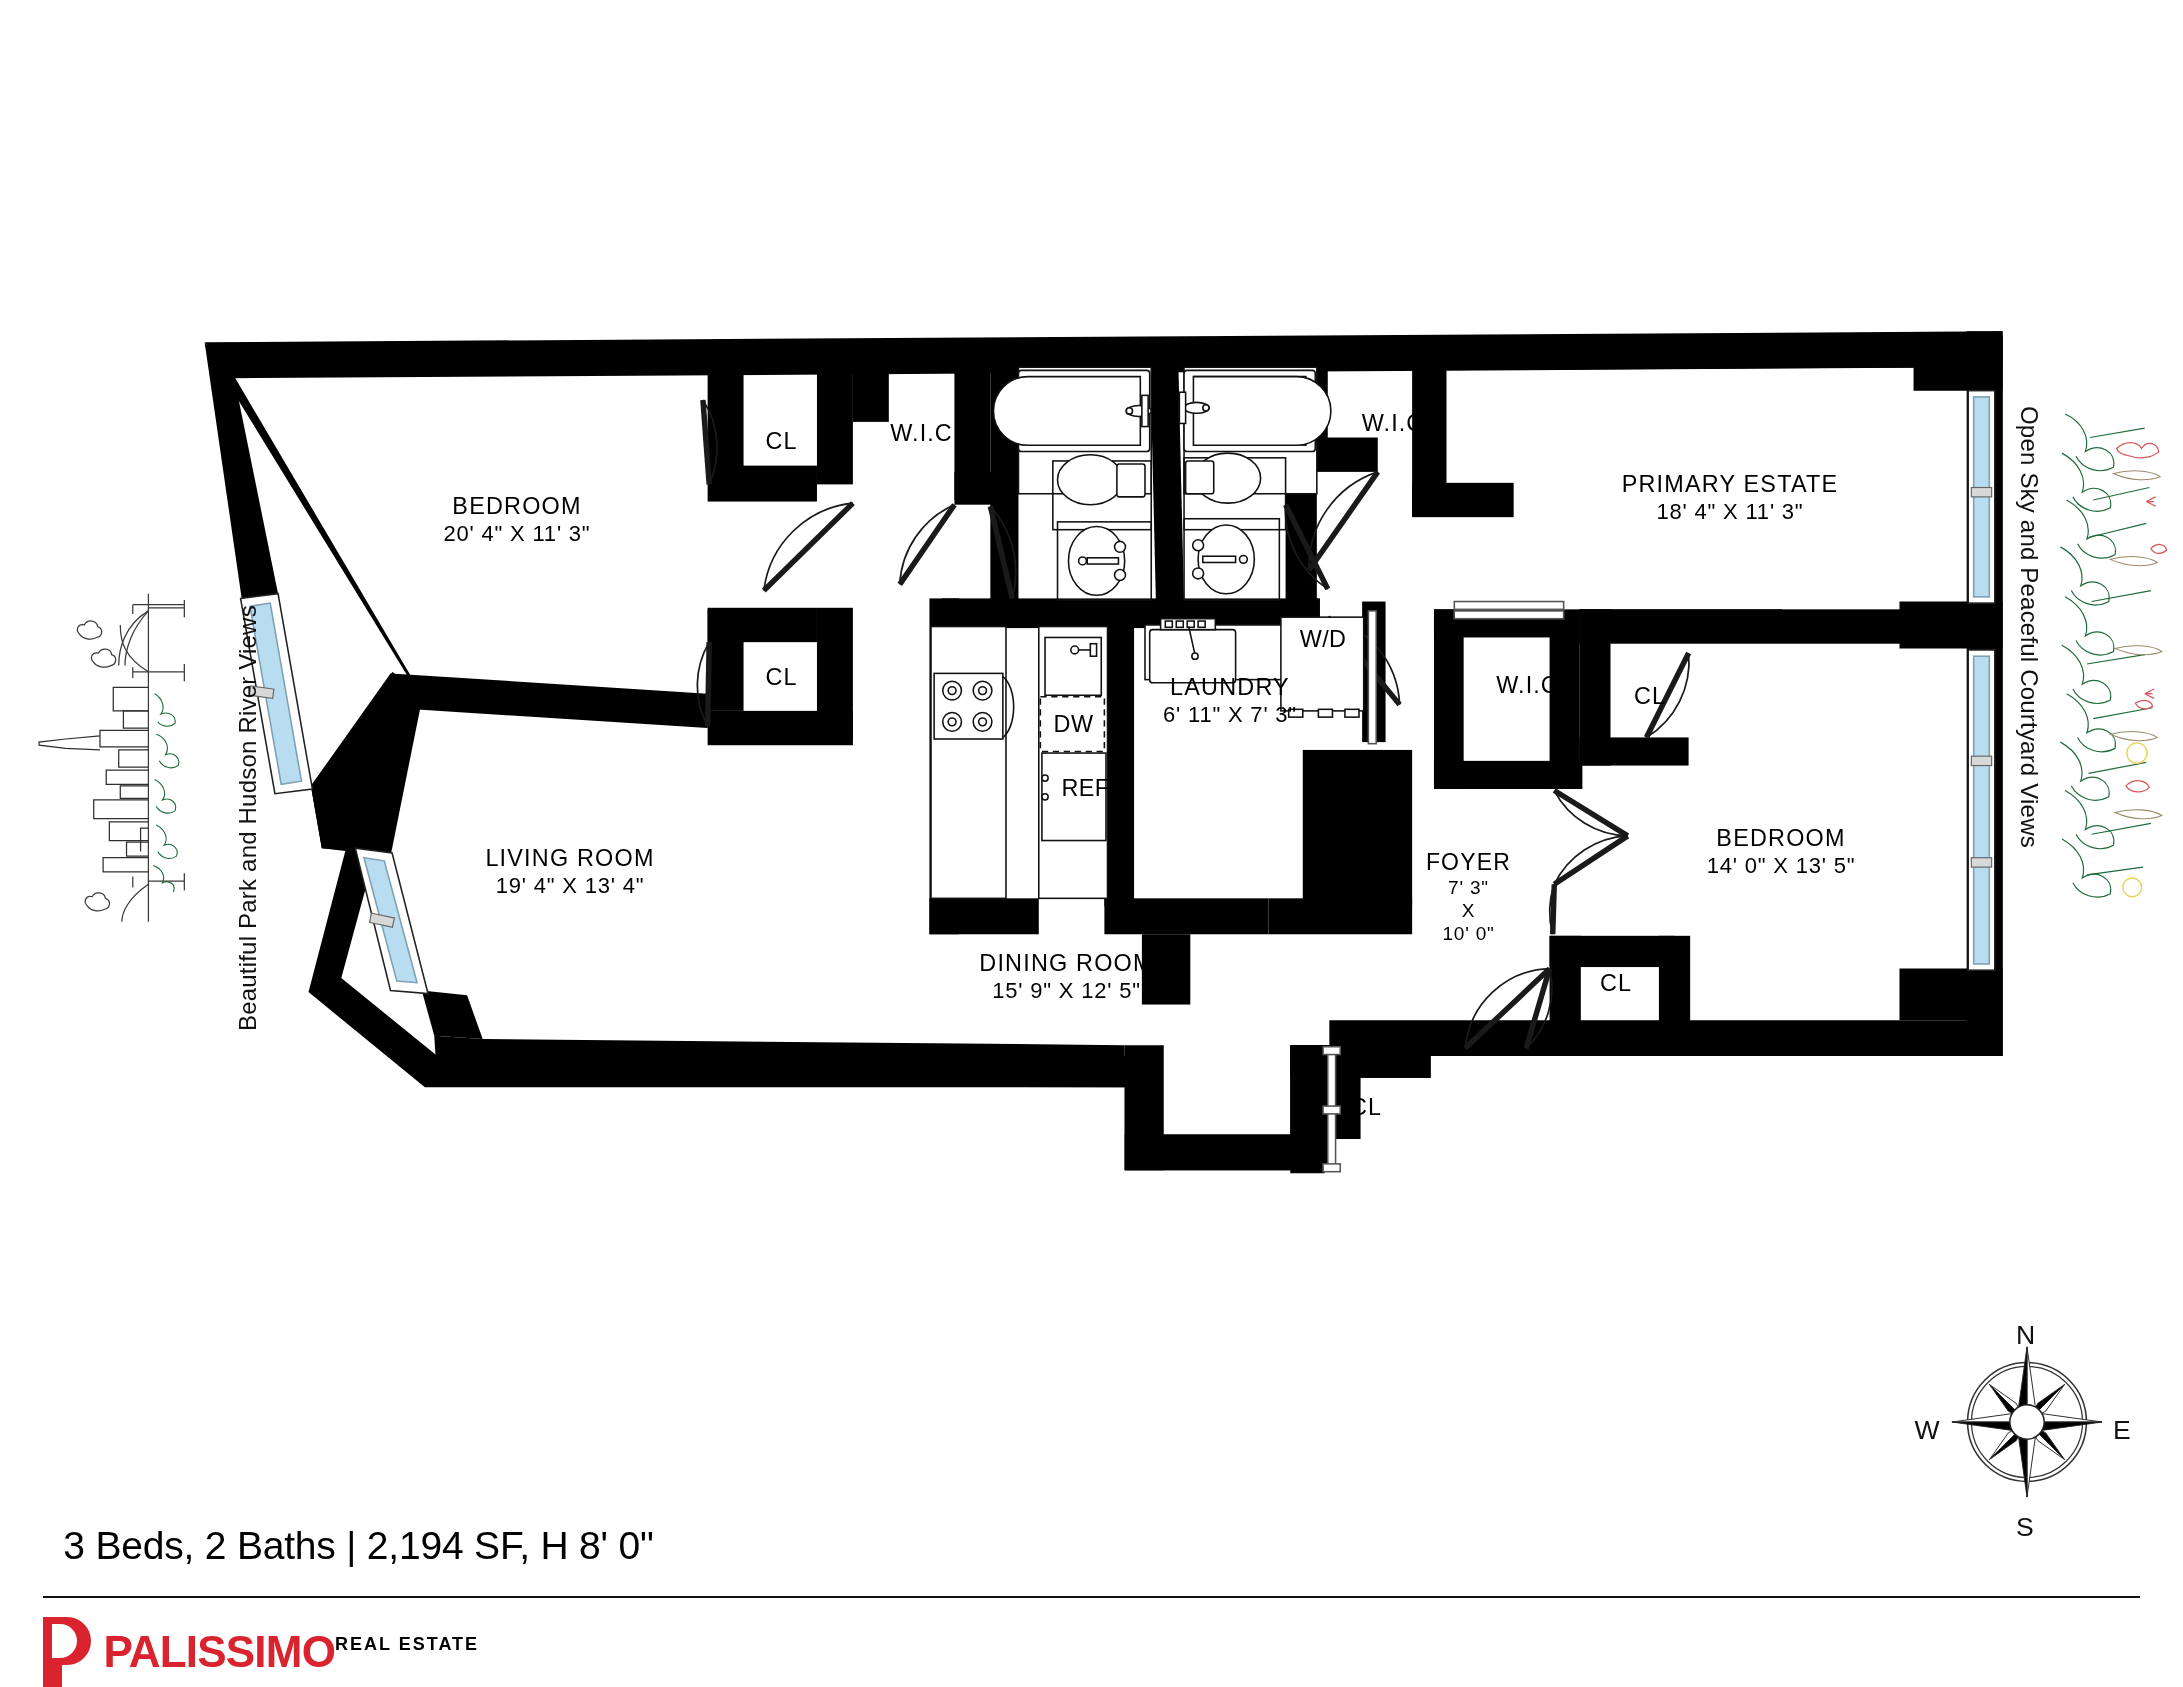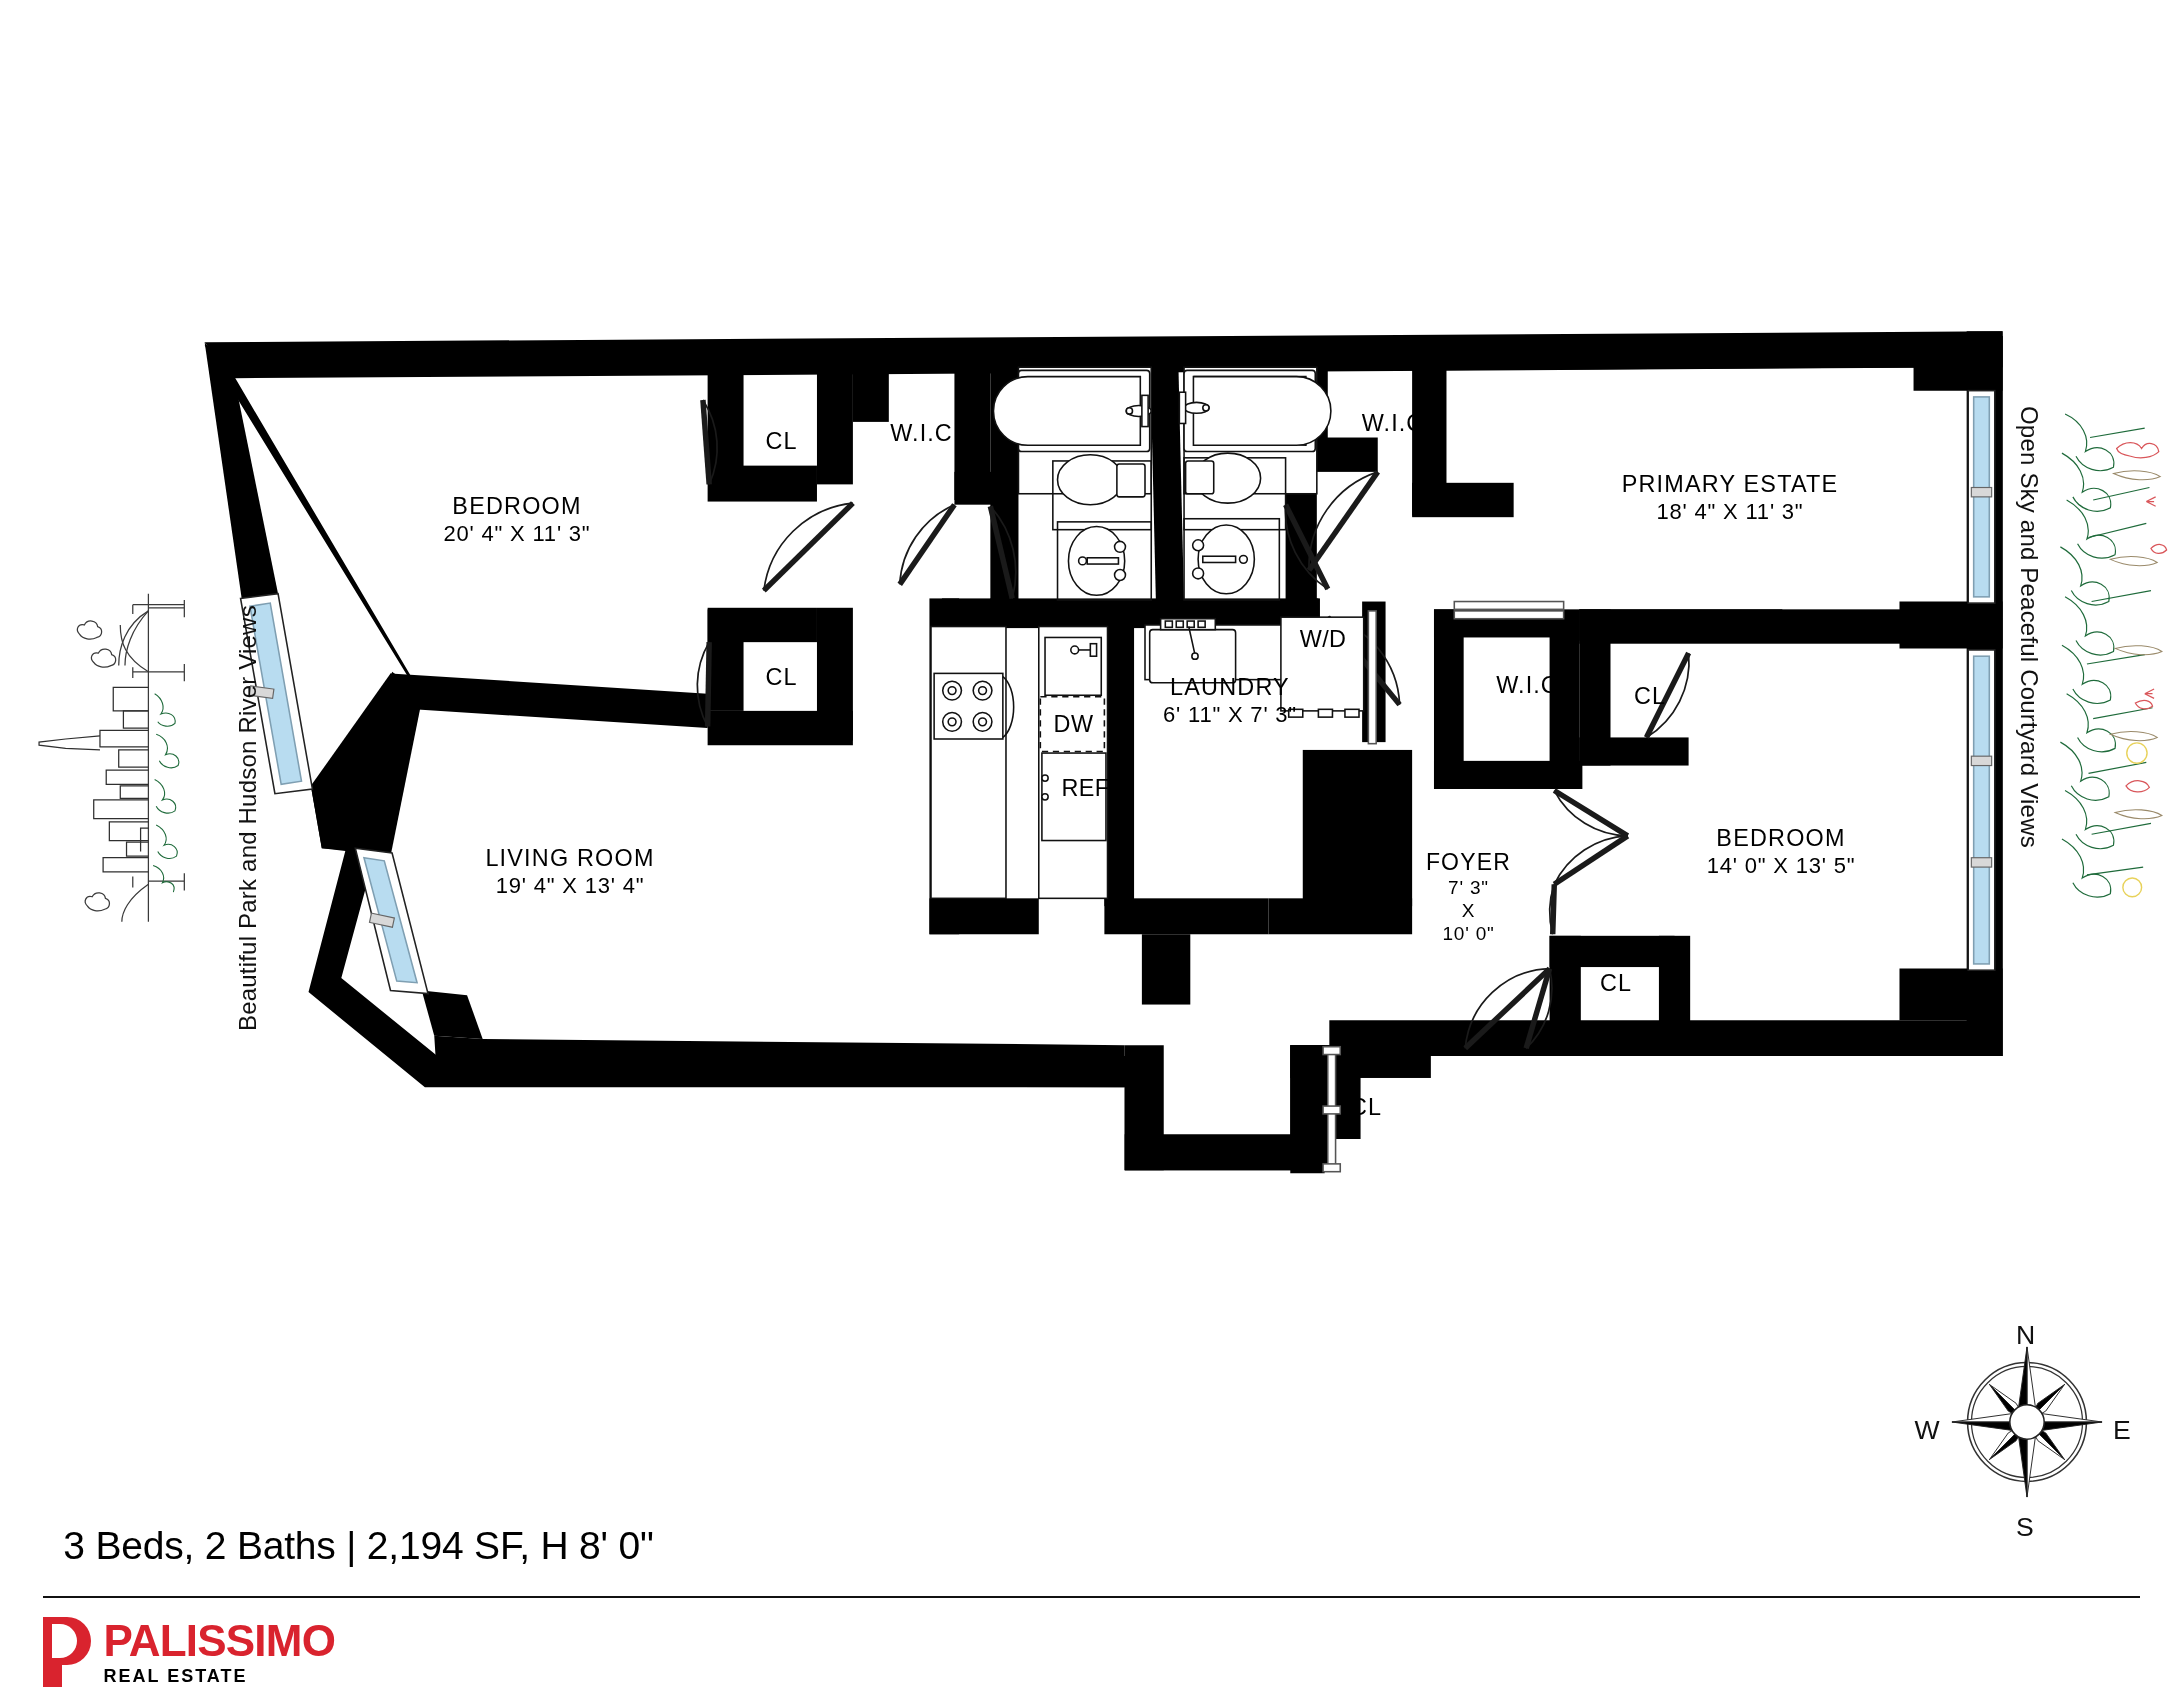--- a/index.html
+++ b/index.html
@@ -45,21 +45,21 @@
   #rule{position:absolute;left:43px;top:127px;width:2097px;height:2.3px;
         background:#111;}
   #brand{position:absolute;left:43px;top:148px;display:flex;align-items:center;}
   #logomark{position:relative;width:48px;height:70px;margin-right:12.5px;}
   #logomark .stem{position:absolute;left:0;top:0;width:19px;height:70px;
                   background:#d9232e;}
   #logomark .bowl{position:absolute;left:9.4px;top:0;width:39px;height:48px;
                   background:#d9232e;border-radius:0 24px 24px 0;}
   #logomark .cut{position:absolute;left:9.4px;top:7px;width:25px;height:34px;
                  background:#ffffff;border-radius:0 17px 17px 0;}
-  #brandtext{display:flex;flex-direction:column;justify-content:center;}
+  #brandtext{display:flex;flex-direction:row;justify-content:center;}
   #brandname{font-size:44px;font-weight:700;color:#d9232e;letter-spacing:-0.8px;
              line-height:1;}
   #brandsub{font-size:18px;font-weight:700;color:#000000;letter-spacing:2px;
             margin-top:4.7px;line-height:1;}
 </style>
 </head>
 <body>
 
 <div id="plan-stage">
 
@@ -459,20 +459,24 @@
 <div class="rlabel" style="left:392px;top:492px;width:250px;">
   <span class="rname">BEDROOM</span>
   <span class="rdim">20' 4" X 11' 3"</span>
 </div>
 
 <div class="rlabel" style="left:445px;top:844px;width:250px;">
   <span class="rname">LIVING ROOM</span>
   <span class="rdim">19' 4" X 13' 4"</span>
 </div>
 
+<div class="rlabel" style="left:926px;top:949px;width:281px;">
+  <span class="rname">DINING ROOM</span>
+  <span class="rdim">15' 9" X 12' 5"</span>
+</div>
 
 <div class="rlabel" style="left:1109px;top:673px;width:242px;">
   <span class="rname">LAUNDRY</span>
   <span class="rdim">6' 11" X 7' 3"</span>
 </div>
 
 <div class="rlabel" style="left:1562px;top:470px;width:336px;">
   <span class="rname">PRIMARY ESTATE</span>
   <span class="rdim">18' 4" X 11' 3"</span>
 </div>

